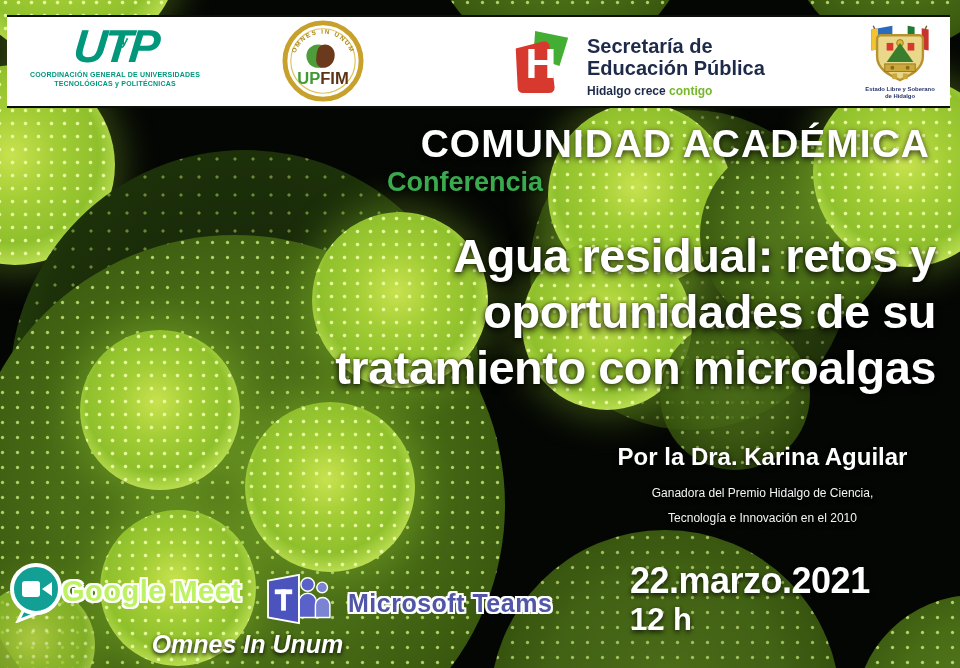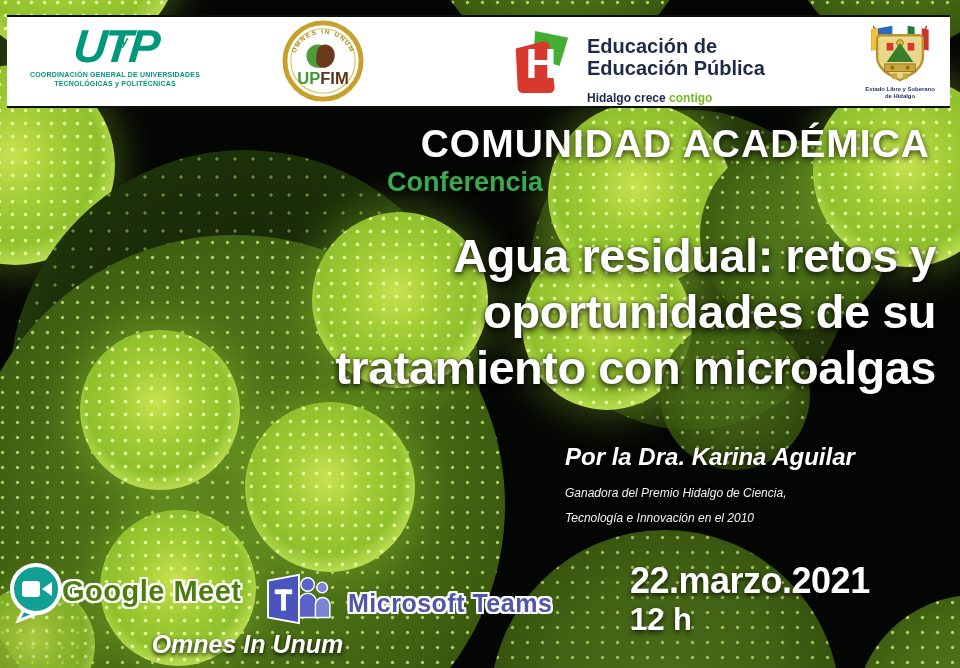--- a/index.html
+++ b/index.html
@@ -28,35 +28,35 @@
   #banner{position:absolute;left:7px;top:15px;width:943px;height:89px;background:#ffffff;
     border-top:2px solid #0c0f0a;border-bottom:2px solid #0c0f0a;z-index:10;}
   .utp{position:absolute;left:18px;top:6px;width:180px;text-align:center;color:#00977b;}
   .utp-word{position:relative;display:inline-block;font-size:46px;font-weight:700;font-style:italic;
     letter-spacing:-3px;line-height:46px;transform:skewX(-6deg);}
   .utp-y{position:absolute;left:56%;bottom:5px;font-size:13px;font-weight:700;font-style:normal;letter-spacing:0;}
   .utp-caption{font-size:7px;font-weight:700;line-height:9px;letter-spacing:.2px;margin-top:1px;}
   .sep{position:absolute;left:498px;top:10px;display:flex;align-items:flex-start;}
   .sep-text{margin-left:10px;padding-top:8px;color:#1e2a4a;}
   .sep-name{font-size:20px;font-weight:700;line-height:22px;letter-spacing:0;}
-  .sep-tagline{font-size:12px;font-weight:700;margin-top:12px;}
+  .sep-tagline{font-size:12px;font-weight:700;margin-top:5px;}
   .sep-tagline .green{color:#76b82a;}
   
   .txt{position:absolute;z-index:5;color:#fff;}
   #community{left:0;width:930px;top:122px;text-align:right;font-size:39px;font-weight:700;
     letter-spacing:1px;text-shadow:0 2px 6px rgba(0,0,0,.8);}
   #conferencia{left:0;width:930px;top:167px;text-align:center;font-size:27px;font-weight:700;
     color:#3aaa4f;text-shadow:0 1px 4px rgba(0,0,0,.6);}
   #title{left:140px;right:24px;top:228px;text-align:right;font-size:47px;font-weight:700;
     line-height:56px;letter-spacing:-.5px;text-shadow:0 3px 7px rgba(0,0,0,.85),0 0 3px rgba(0,0,0,.5);}
-  #speaker{left:565px;width:395px;top:443px;text-align:left;font-style:italic;}
+  #speaker{left:565px;width:395px;top:443px;text-align:center;}
   #speaker .by{font-size:24px;font-weight:700;text-shadow:0 2px 5px rgba(0,0,0,.8);}
   #speaker .award{font-size:12px;font-weight:400;line-height:25px;margin-top:10px;color:#f4f4f4;
     text-shadow:0 2px 5px rgba(0,0,0,.8);}
-  #meet-text{left:62px;top:575px;font-size:29px;font-weight:700;color:#4d7c0f;letter-spacing:.5px;
+  #meet-text{left:62px;top:575px;font-size:29px;font-weight:700;color:#bef264;letter-spacing:.5px;
     text-shadow:-2px -2px 0 #fff,2px -2px 0 #fff,-2px 2px 0 #fff,2px 2px 0 #fff,0 -2px 0 #fff,0 2px 0 #fff,-2px 0 0 #fff,2px 0 0 #fff;}
   #teams-text{left:338px;top:589px;font-size:25px;font-weight:700;color:#5157a8;letter-spacing:.5px;
     text-shadow:-2px -2px 0 #fff,2px -2px 0 #fff,-2px 2px 0 #fff,2px 2px 0 #fff,0 -2px 0 #fff,0 2px 0 #fff,-2px 0 0 #fff,2px 0 0 #fff;margin-left:10px;}
   #omnes{left:140px;width:215px;top:630px;text-align:center;font-size:25px;font-weight:700;
     font-style:italic;text-shadow:0 2px 4px rgba(0,0,0,.9);}
   #schedule{left:630px;width:320px;top:560px;text-align:left;text-shadow:0 2px 5px rgba(0,0,0,.8);}
   #schedule .date{font-size:36px;font-weight:700;letter-spacing:-.5px;}
   #schedule .time{font-size:31px;font-weight:700;margin-top:0;}
   .icon-abs{position:absolute;z-index:6;}
 </style>
@@ -113,21 +113,21 @@
     </svg>
 
     <div class="sep">
       <svg width="72" height="70" viewBox="0 0 72 72" xmlns="http://www.w3.org/2000/svg">
         <path d="M30,4 L64,11 L55,40 L28,31 Z" fill="#44ad34"></path>
         <path d="M10,22 L38,15 Q44,14 45,20 L50,62 Q50,68 44,68 L18,68 Q12,68 12,62 Z" fill="#d7392f"></path>
         <text x="36" y="52" text-anchor="middle" font-size="44" font-weight="700" fill="#ffffff">H</text>
       </svg>
       <div class="sep-text">
         <div class="sep-name">
-          <div>Educación de</div>
+          <div>Secretaría de</div>
           <div>Educación Pública</div>
         </div>
         <div class="sep-tagline">
           <span>Hidalgo crece</span>
           <span class="green">contigo</span>
         </div>
       </div>
     </div>
 
     <svg style="position:absolute;left:845px;top:3px;" width="96" height="84" viewBox="0 0 100 88" xmlns="http://www.w3.org/2000/svg">

